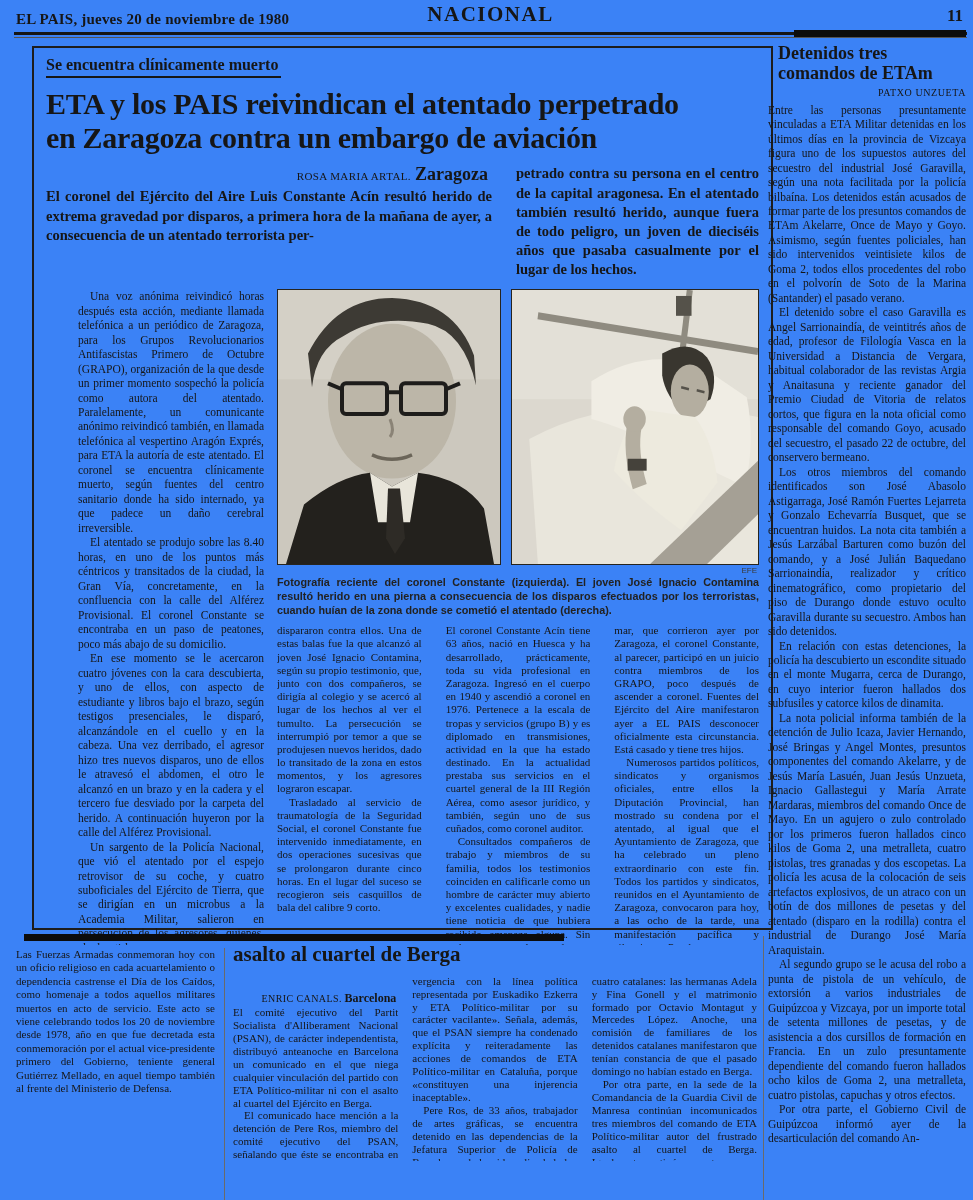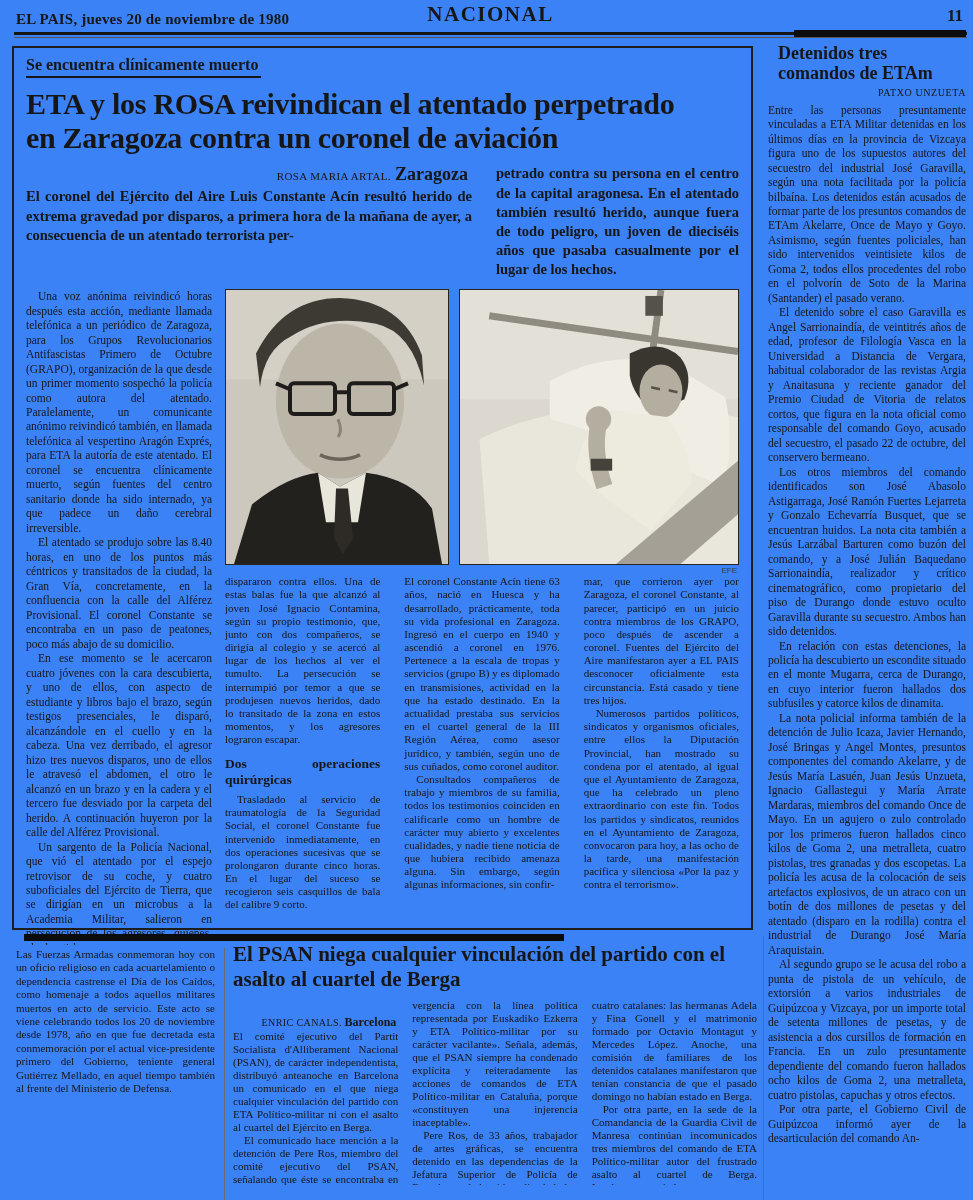--- a/index.html
+++ b/index.html
@@ -6,34 +6,34 @@
   .page{position:relative;width:973px;height:1200px;background:#3b82f6;color:#161616;
         font-family:"Liberation Serif",serif;overflow:hidden;margin:0 auto;}
   
   .hdr{position:absolute;left:16px;right:8px;top:3px;height:27px;}
   .hdr-ed{position:absolute;left:0;bottom:2px;font-size:15px;font-weight:bold;letter-spacing:.2px;}
   .hdr-sec{position:absolute;left:0;right:0;bottom:3px;text-align:center;font-size:21px;font-weight:bold;letter-spacing:1.5px;}
   .hdr-pg{position:absolute;right:2px;bottom:4px;font-size:17px;font-weight:bold;}
   .rule1{position:absolute;left:14px;right:6px;top:32px;height:3px;background:#161616;}
   .rule2{position:absolute;left:14px;right:6px;top:37px;height:1px;background:#555;}
   
-  .main-box{position:absolute;left:12px;top:46px;width:741px;height:884px;border:2px solid #1d1d1d;
+  .main-box{position:absolute;left:32px;top:46px;width:741px;height:884px;border:2px solid #1d1d1d;
             padding:8px 12px;box-sizing:border-box;}
   .kicker{display:inline-block;font-weight:bold;font-size:16px;border-bottom:2px solid #161616;
           padding:0 3px 2px 0;margin:0 0 7px;}
   h1.headline{margin:2px 0 9px;font-size:30px;line-height:1.14;font-weight:bold;letter-spacing:-.3px;}
   h1.headline span{display:block;}
   .lead{display:flex;gap:24px;margin:2px 0 10px;}
   .lead-colA{width:446px;flex:none;}
   .lead-colB{flex:1;}
   .byline-row{text-align:right;margin:0 4px 2px 0;}
   .by-name{font-size:11px;letter-spacing:.4px;}
   .by-loc{font-weight:bold;font-size:18px;}
   .lead p{margin:0;font-weight:bold;font-size:14.5px;line-height:1.32;text-align:justify;}
-  .art-body{display:flex;gap:13px;height:656px;}
+  .art-body{display:flex;gap:13px;height:656px;margin-left:32px;}
   .colnews{font-size:11.5px;line-height:1.26;text-align:justify;overflow:hidden;}
   .colnews p{margin:0;text-indent:12px;}
   .colnews p.np{text-indent:0;}
   .col1{width:186px;flex:none;}
   .rightwrap{flex:1;display:flex;flex-direction:column;overflow:hidden;}
   .photos{display:flex;gap:10px;height:276px;flex:none;}
   .ph{border:1.5px solid #26241f;background:#d6d3ca;overflow:hidden;}
   .ph1{width:222px;flex:none;}
   .ph2{flex:1;}
   .ph svg{display:block;width:100%;height:100%;}
@@ -82,22 +82,22 @@
     <div class="hdr-ed">EL PAIS, jueves 20 de noviembre de 1980</div>
     <div class="hdr-sec">NACIONAL</div>
     <div class="hdr-pg">11</div>
   </div>
   <div class="rule1"></div>
   <div class="rule2"></div>
 
   <div class="main-box">
     <div class="kicker">Se encuentra clínicamente muerto</div>
     <h1 class="headline">
-      <span>ETA y los ROSA reivindican el atentado perpetrado</span>
-      <span>en Zaragoza contra un coronel de aviación</span>
+      <span>ETA y los PAIS reivindican el atentado perpetrado</span>
+      <span>en Zaragoza contra un embargo de aviación</span>
     </h1>
 
     <div class="lead">
       <div class="lead-colA">
         <div class="byline-row">
           <span class="by-name">ROSA MARIA ARTAL.</span>
           <span class="by-loc">Zaragoza</span>
         </div>
         <p>El coronel del Ejército del Aire Luis Constante Acín resultó herido de extrema gravedad por disparos, a primera hora de la mañana de ayer, a consecuencia de un atentado terrorista per-</p>
       </div>
@@ -153,25 +153,25 @@
               <path d="M196,98 l9,2 M214,101 l9,2" stroke="#55524a" stroke-width="2.5" fill="none"></path>
               <path d="M148,120 L212,128 Q234,154 238,194 L196,242 Q148,212 118,182 Q126,144 148,120 Z" fill="#edeade"></path>
               <path d="M190,152 Q156,168 148,198" stroke="#edeade" stroke-width="22" fill="none"></path>
               <path d="M148,198 Q136,162 142,136" stroke="#b4aea0" stroke-width="17" fill="none"></path>
               <circle cx="142" cy="130" r="13" fill="#b4aea0"></circle>
               <rect x="134" y="170" width="22" height="12" fill="#45423b"></rect>
             </svg>
           </div>
         </div>
         <div class="credit">EFE</div>
+        <div class="caption">Fotografía reciente del coronel Constante (izquierda). El joven José Ignacio Contamina resultó herido en una pierna a consecuencia de los disparos efectuados por los terroristas, cuando huían de la zona donde se cometió el atentado (derecha).</div>
 
         <div class="cols3">
           <div class="colnews">
             <p class="np">dispararon contra ellos. Una de estas balas fue la que alcanzó al joven José Ignacio Contamina, según su propio testimonio, que, junto con dos compañeros, se dirigía al colegio y se acercó al lugar de los hechos al ver el tumulto. La persecución se interrumpió por temor a que se produjesen nuevos heridos, dado lo transitado de la zona en estos momentos, y los agresores lograron escapar.</p>
-            <div class="subhead">Dos operaciones quirúrgicas</div>
             <p>Trasladado al servicio de traumatología de la Seguridad Social, el coronel Constante fue intervenido inmediatamente, en dos operaciones sucesivas que se prolongaron durante cinco horas. En el lugar del suceso se recogieron seis casquillos de bala del calibre 9 corto.</p>
           </div>
           <div class="colnews">
             <p class="np">El coronel Constante Acín tiene 63 años, nació en Huesca y ha desarrollado, prácticamente, toda su vida profesional en Zaragoza. Ingresó en el cuerpo en 1940 y ascendió a coronel en 1976. Pertenece a la escala de tropas y servicios (grupo B) y es diplomado en transmisiones, actividad en la que ha estado destinado. En la actualidad prestaba sus servicios en el cuartel general de la III Región Aérea, como asesor jurídico, y también, según uno de sus cuñados, como coronel auditor.</p>
             <p>Consultados compañeros de trabajo y miembros de su familia, todos los testimonios coinciden en calificarle como un hombre de carácter muy abierto y excelentes cualidades, y nadie tiene noticia de que hubiera recibido amenaza alguna. Sin embargo, según algunas informaciones, sin confir-</p>
           </div>
           <div class="colnews">
             <p class="np">mar, que corrieron ayer por Zaragoza, el coronel Constante, al parecer, participó en un juicio contra miembros de los GRAPO, poco después de ascender a coronel. Fuentes del Ejército del Aire manifestaron ayer a EL PAIS desconocer oficialmente esta circunstancia. Está casado y tiene tres hijos.</p>
             <p>Numerosos partidos políticos, sindicatos y organismos oficiales, entre ellos la Diputación Provincial, han mostrado su condena por el atentado, al igual que el Ayuntamiento de Zaragoza, que ha celebrado un pleno extraordinario con este fin. Todos los partidos y sindicatos, reunidos en el Ayuntamiento de Zaragoza, convocaron para hoy, a las ocho de la tarde, una manifestación pacífica y silenciosa «Por la paz y contra el terrorismo».</p>
           </div>
@@ -183,21 +183,20 @@
   <div class="divider-bar"></div>
   <div class="vrule vr1"></div>
   <div class="vrule vr2"></div>
 
   <div class="bl">
     <p>Las Fuerzas Armadas conmemoran hoy con un oficio religioso en cada acuartelamiento o dependencia castrense el Día de los Caídos, como homenaje a todos aquellos militares muertos en acto de servicio. Este acto se viene celebrando todos los 20 de noviembre desde 1978, año en que fue decretada esta conmemoración por el actual vice-presidente primero del Gobierno, teniente general Gutiérrez Mellado, en aquel tiempo también al frente del Ministerio de Defensa.</p>
   </div>
 
   <div class="bc">
     <h2>
-      <span>El PSAN niega cualquier vinculación del partido con el</span>
       <span>asalto al cuartel de Berga</span>
     </h2>
     <div class="bc-cols">
       <div class="bc-col">
         <div class="bc-by">
           <span class="by-name">ENRIC CANALS.</span>
           <span class="by-loc">Barcelona</span>
         </div>
         <p class="np">El comité ejecutivo del Partit Socialista d'Alliberament Nacional (PSAN), de carácter independentista, distribuyó anteanoche en Barcelona un comunicado en el que niega cualquier vinculación del partido con ETA Político-militar ni con el asalto al cuartel del Ejército en Berga.</p>
         <p>El comunicado hace mención a la detención de Pere Ros, miembro del comité ejecutivo del PSAN, señalando que éste se encontraba en Valencia cuando se produjo el asalto al citado cuartel, precisa-</p>

